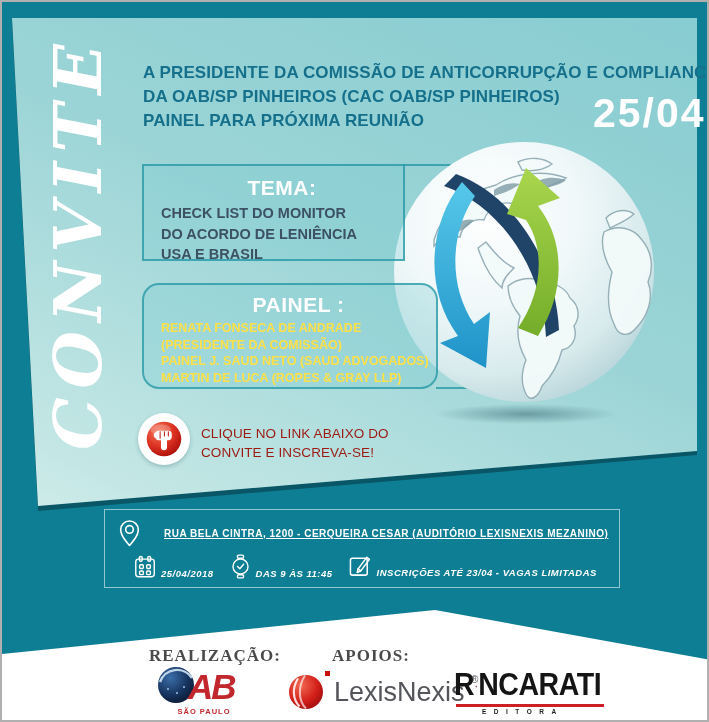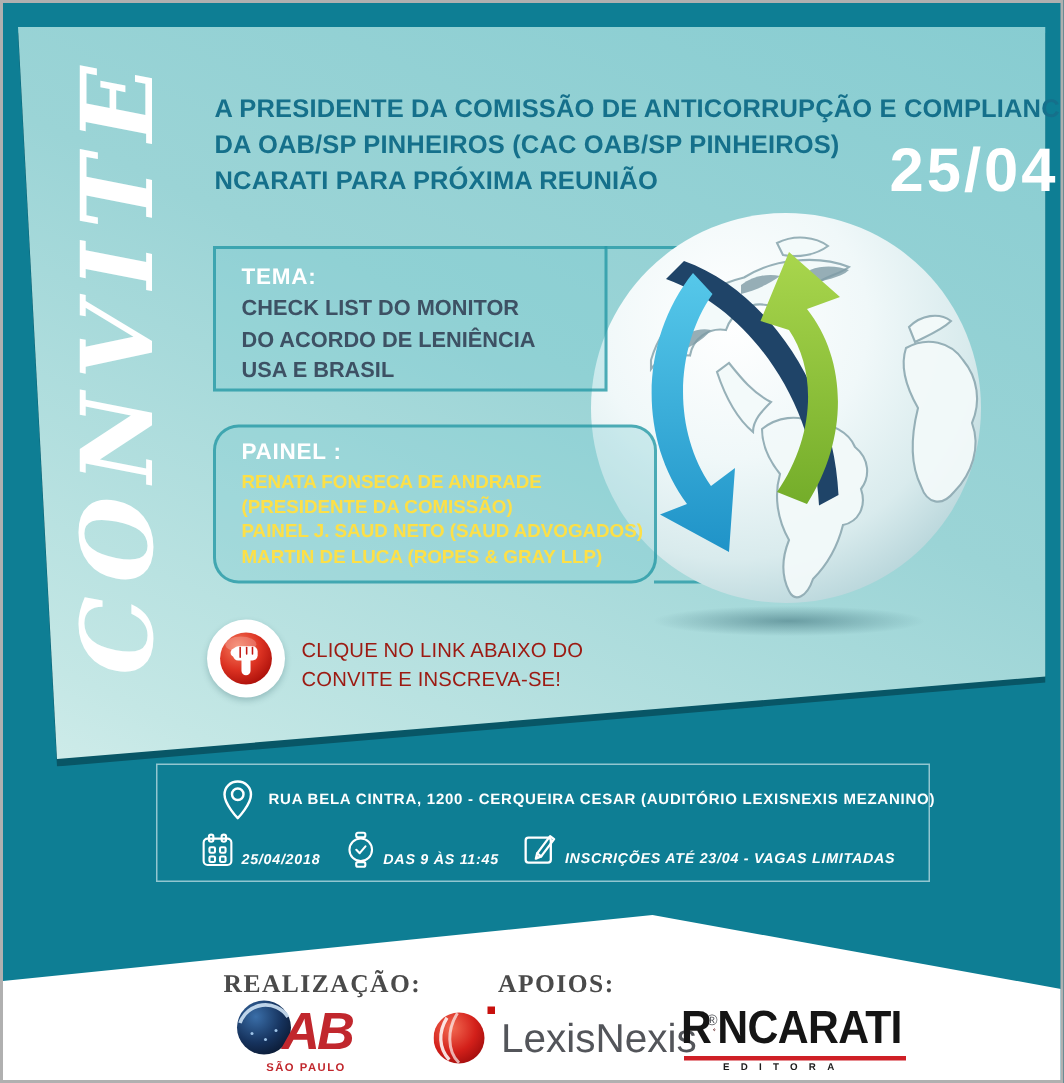--- a/index.html
+++ b/index.html
@@ -33,39 +33,39 @@
   
   .header{position:absolute;left:141px;top:59px;width:545px;z-index:5;
     color:#15708b;font-weight:700;font-size:17px;line-height:24px;letter-spacing:.1px;white-space:nowrap;}
   .date-badge{position:absolute;left:591px;top:88px;z-index:5;color:#fff;
     font-weight:700;font-size:41px;letter-spacing:2px;}
   
   .info-box{position:absolute;border:2px solid rgba(32,150,163,.75);
     background:rgba(120,202,209,.30);z-index:5;box-sizing:border-box;}
   .box-tema{left:140px;top:162px;width:263px;height:97px;padding:10px 0 0 17px;}
   .box-painel{left:140px;top:281px;width:296px;height:106px;padding:8px 0 0 17px;border-radius:17px;}
-  .box-label{color:#fff;font-weight:700;font-size:15px;letter-spacing:.5px;margin-bottom:3px;}
+  .box-label{color:#fff;font-weight:700;font-size:21px;letter-spacing:.5px;margin-bottom:3px;text-align:center;}
   .box-tema .box-line{color:#3d5164;font-weight:700;font-size:14.5px;line-height:20.5px;white-space:nowrap;}
   .box-painel .box-line{color:#fde047;font-weight:700;font-size:12.5px;line-height:16.5px;white-space:nowrap;}
   .ext-line{position:absolute;height:2px;background:rgba(32,150,163,.75);z-index:3;}
   
   .globe{position:absolute;left:388px;top:138px;z-index:4;}
   .globe-shadow{position:absolute;left:398px;top:398px;width:252px;height:28px;z-index:3;
     background:radial-gradient(closest-side,rgba(8,58,72,.38),rgba(8,58,72,0) 72%);}
   
   .cta-circle-bg{position:absolute;left:136px;top:411px;width:52px;height:52px;border-radius:50%;
     background:#fff;z-index:5;box-shadow:0 2px 4px rgba(20,70,80,.25);}
   .cta-icon{position:absolute;left:143px;top:418px;z-index:6;cursor:pointer;}
   .cta-text{position:absolute;left:199px;top:422px;z-index:6;color:#9c1a12;
     font-weight:400;font-size:13.5px;line-height:19px;letter-spacing:.1px;white-space:nowrap;cursor:pointer;}
   
   .band{position:absolute;left:102px;top:507px;width:516px;height:79px;z-index:6;
     border:1px solid rgba(235,246,248,.6);box-sizing:border-box;}
   .band-row{position:absolute;display:flex;align-items:center;color:#fff;white-space:nowrap;}
-  .band-row1{left:42px;top:9px;gap:9px;}
+  .band-row1{left:13px;top:9px;gap:23px;text-decoration:underline;}
   .band-row2{left:29px;top:44px;gap:5px;}
   .band-text{font-weight:700;font-size:10px;letter-spacing:.5px;}
   .band-row2 .band-text{font-size:9.5px;}
   .grp{display:flex;align-items:flex-end;gap:5px;margin-right:11px;font-style:italic;}
   
   .footer-white{position:absolute;left:0;top:600px;width:709px;height:122px;background:#fff;z-index:7;
     clip-path:polygon(0 52px,433px 8px,709px 58px,709px 122px,0 122px);}
   .footer-label{position:absolute;z-index:8;color:#4a4a4a;
     font-family:"Liberation Serif",serif;font-weight:600;font-size:17px;letter-spacing:1px;}
   .lbl-real{left:147px;top:644px;width:100px;text-align:center;}
@@ -86,21 +86,21 @@
 <div class="page">
 
   <div class="panel-shadow"></div>
   <div class="panel"></div>
 
   <div class="convite">CONVITE</div>
 
   <div class="header">
     <div>A PRESIDENTE DA COMISSÃO DE ANTICORRUPÇÃO E COMPLIANCE</div>
     <div>DA OAB/SP PINHEIROS (CAC OAB/SP PINHEIROS)</div>
-    <div>NCARATI PARA PRÓXIMA REUNIÃO</div>
+    <div>PAINEL PARA PRÓXIMA REUNIÃO</div>
   </div>
   <div class="date-badge">25/04</div>
 
   <div class="ext-line" style="left:401px;top:162px;width:62px;"></div>
   <div class="ext-line" style="left:401px;top:257px;width:50px;"></div>
   <div class="ext-line" style="left:434px;top:281px;width:38px;"></div>
   <div class="ext-line" style="left:434px;top:385px;width:38px;"></div>
 
   <div class="globe-shadow"></div>
   <svg class="globe" width="268" height="268" viewBox="0 0 268 268">

